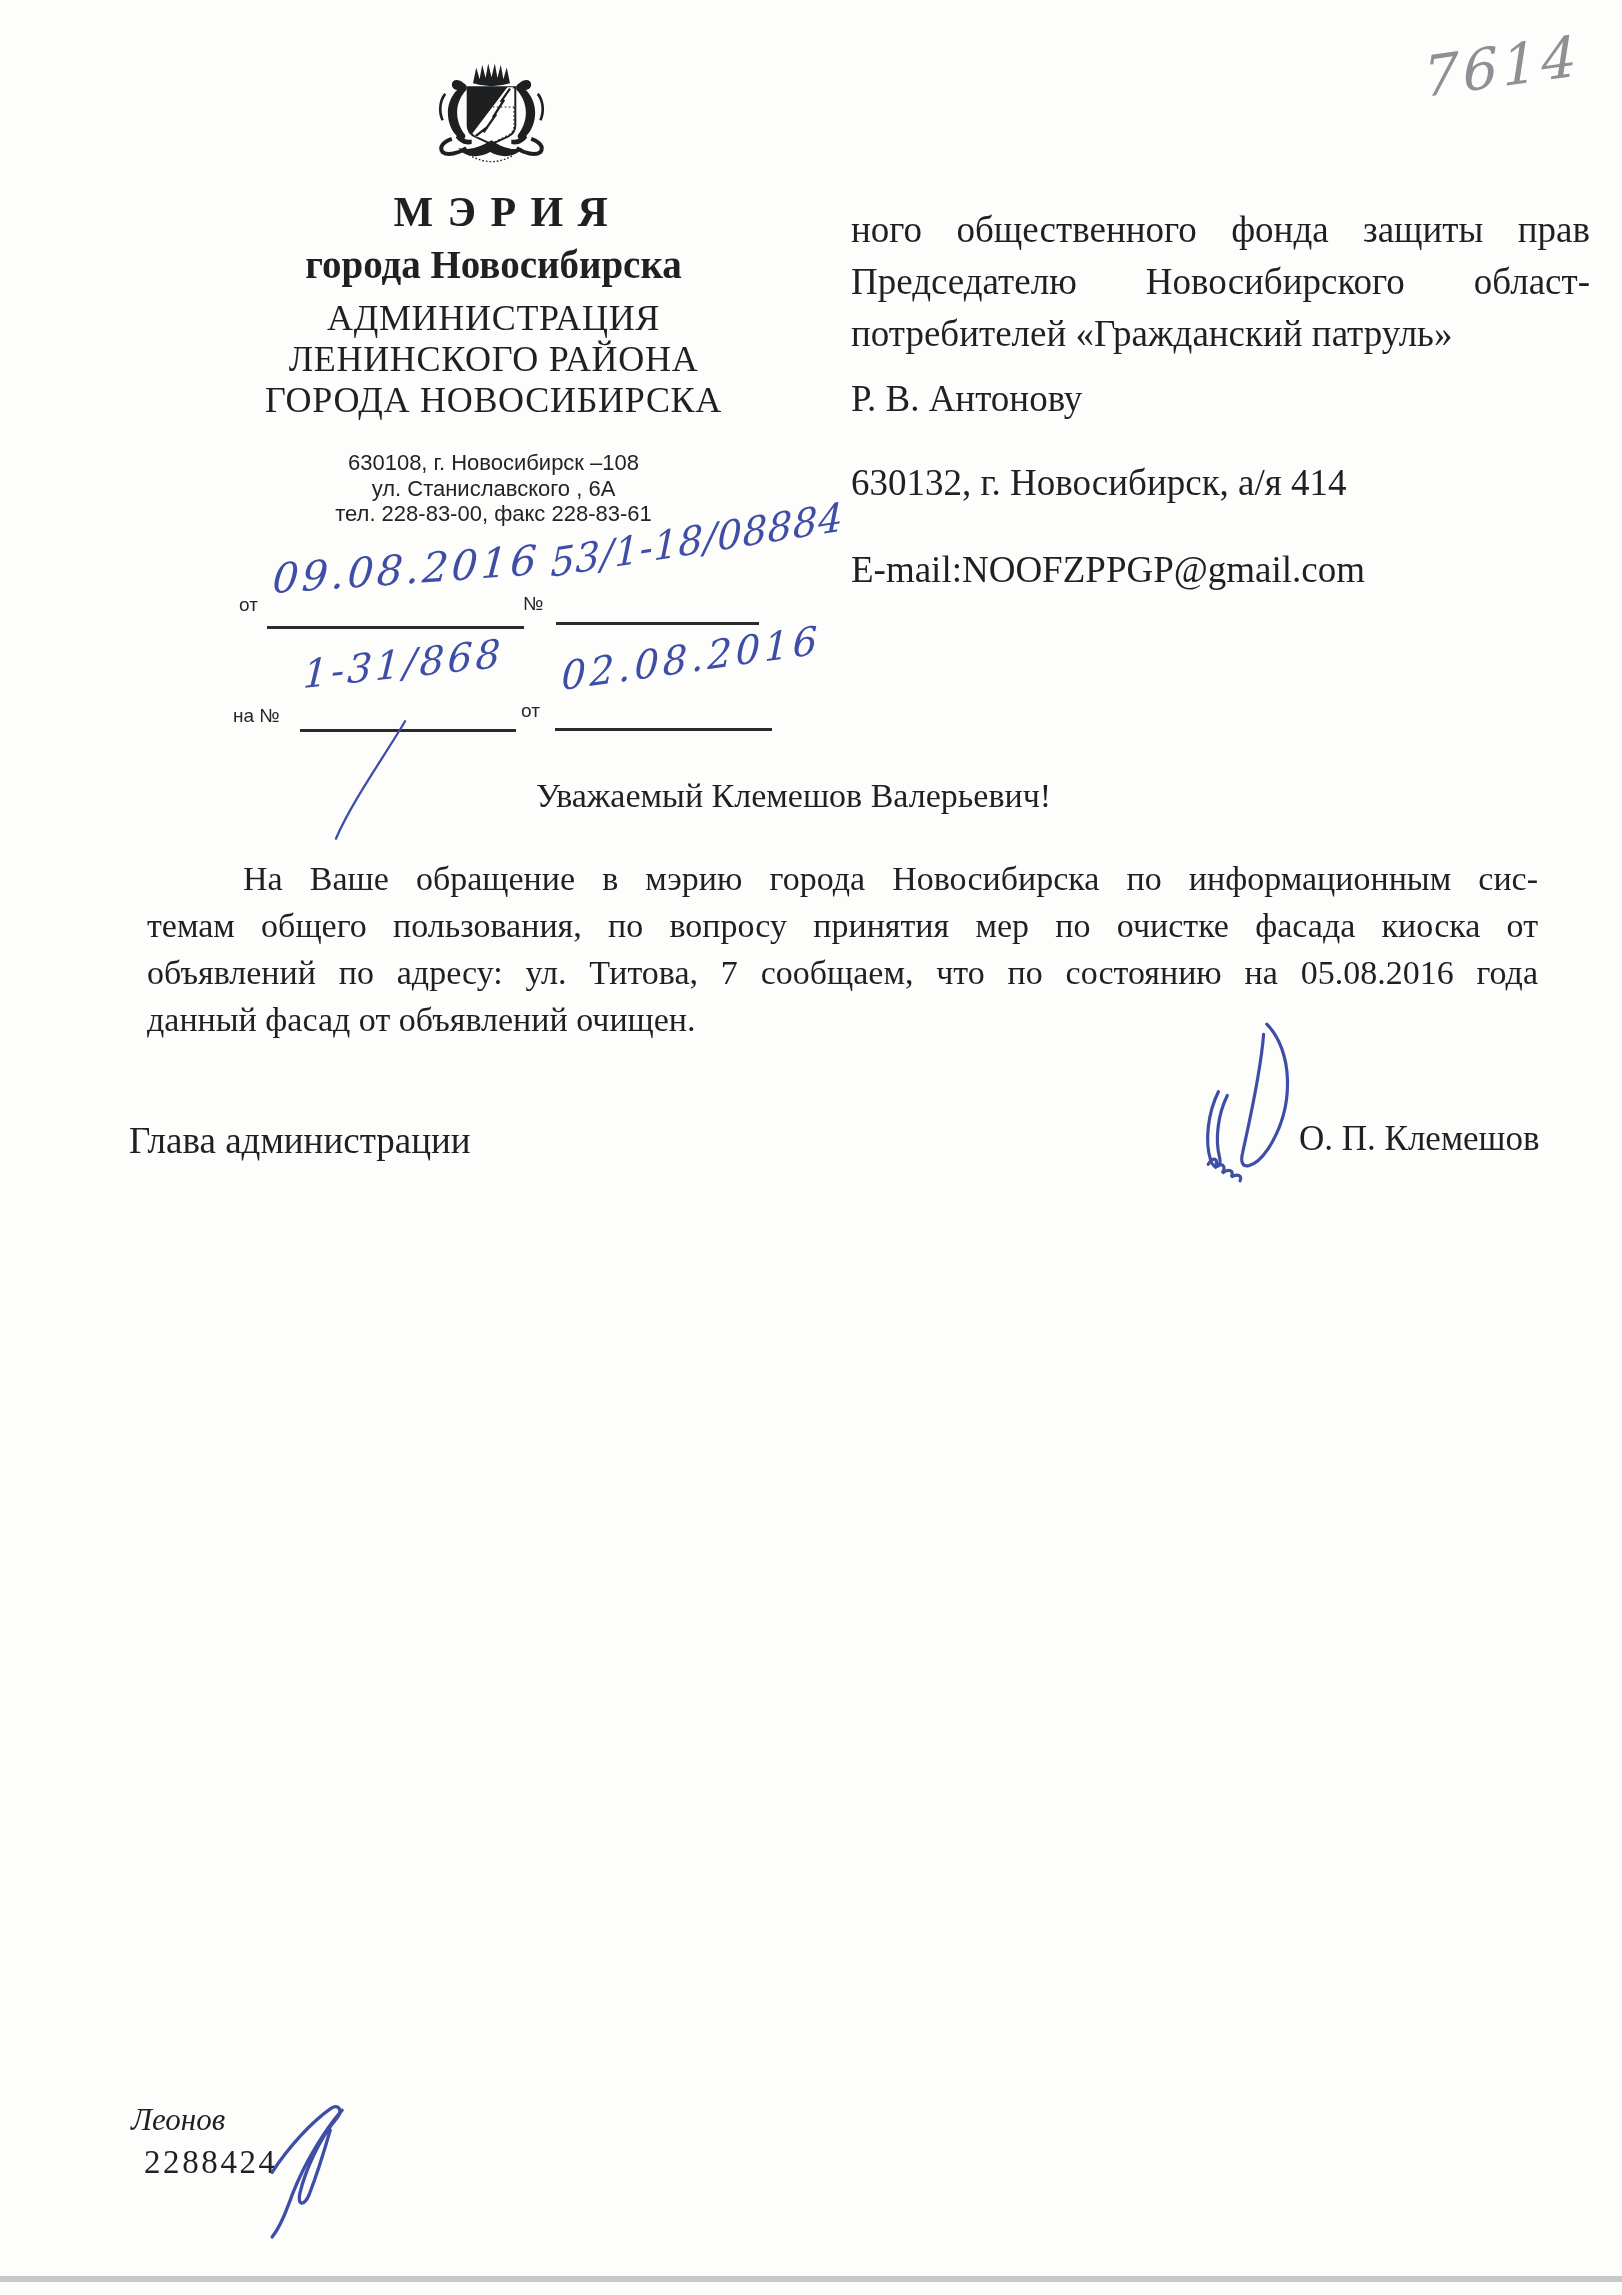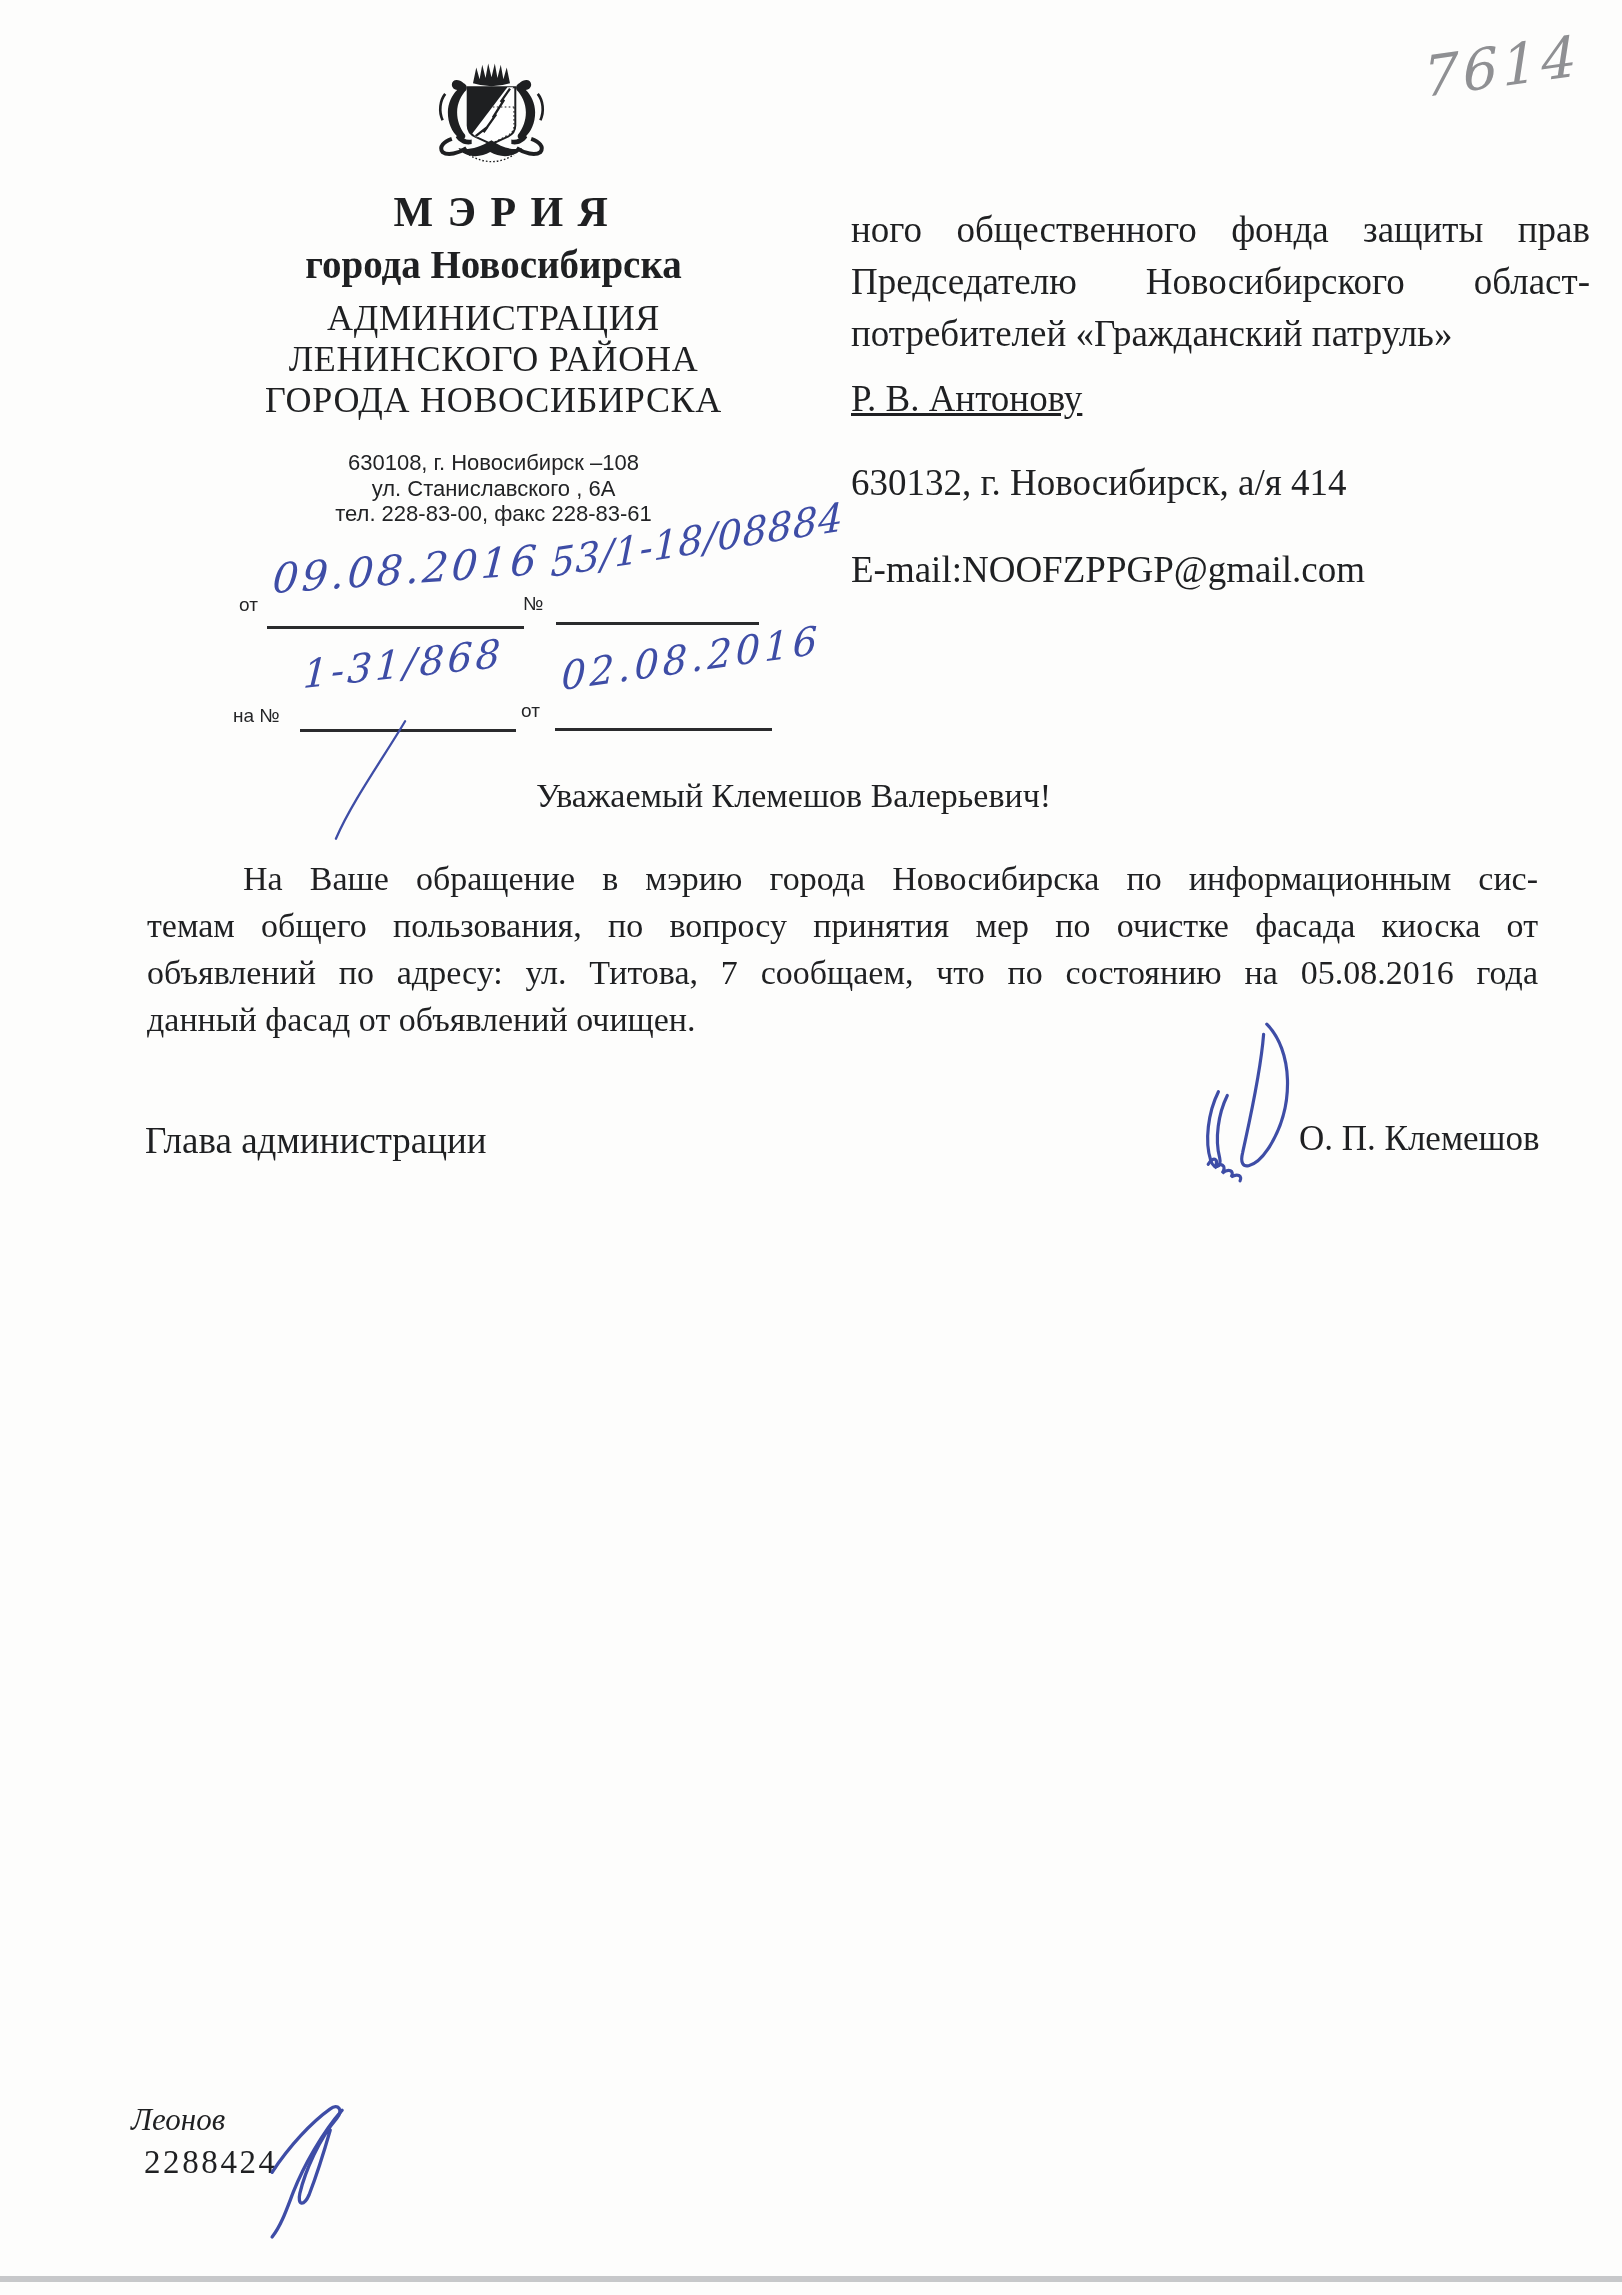--- a/index.html
+++ b/index.html
@@ -40,32 +40,32 @@
   .hw-stamp{
     left:1423px;top:34px;font-size:56px;letter-spacing:3.9px;
     font-family:"DejaVu Serif",serif;font-style:italic;
     color:#8f9093;transform:rotate(-8deg) skewX(-6deg);white-space:nowrap;
   }
 
   
   .rcpt{left:851px;width:739px;font-size:37px;}
   .rcpt-lines{top:204px;line-height:52px;}
   .just{text-align:justify;text-align-last:justify;}
-  .rcpt-name{top:377px;text-decoration:underline;}
+  .rcpt-name{top:377px;}
   .rcpt-postal{top:461px;}
   .rcpt-email{top:548px;}
 
   
   .salutation{left:147px;top:777px;width:1391px;text-align:center;font-size:34px;transform:translateX(-49px);}
   .para{left:147px;top:855px;width:1391px;font-size:34px;line-height:47px;}
   .para .l1{text-indent:96px;}
   .para .pl{text-align:justify;text-align-last:justify;}
 
   
-  .signoff-pos{left:145px;top:1119px;font-size:37px;}
+  .signoff-pos{left:129px;top:1119px;font-size:37px;}
   .signoff-name{left:1299px;top:1119px;font-size:35px;}
 
   
   .exec-name{left:131px;top:2102px;font-size:31px;font-style:italic;}
   .exec-phone{left:144px;top:2144px;font-size:33px;letter-spacing:2.6px;}
 
   .scan-edge{left:0;top:2276px;width:1623px;height:5.9px;background:#c7c8ca;}
 
   svg{display:block;}
 </style>

